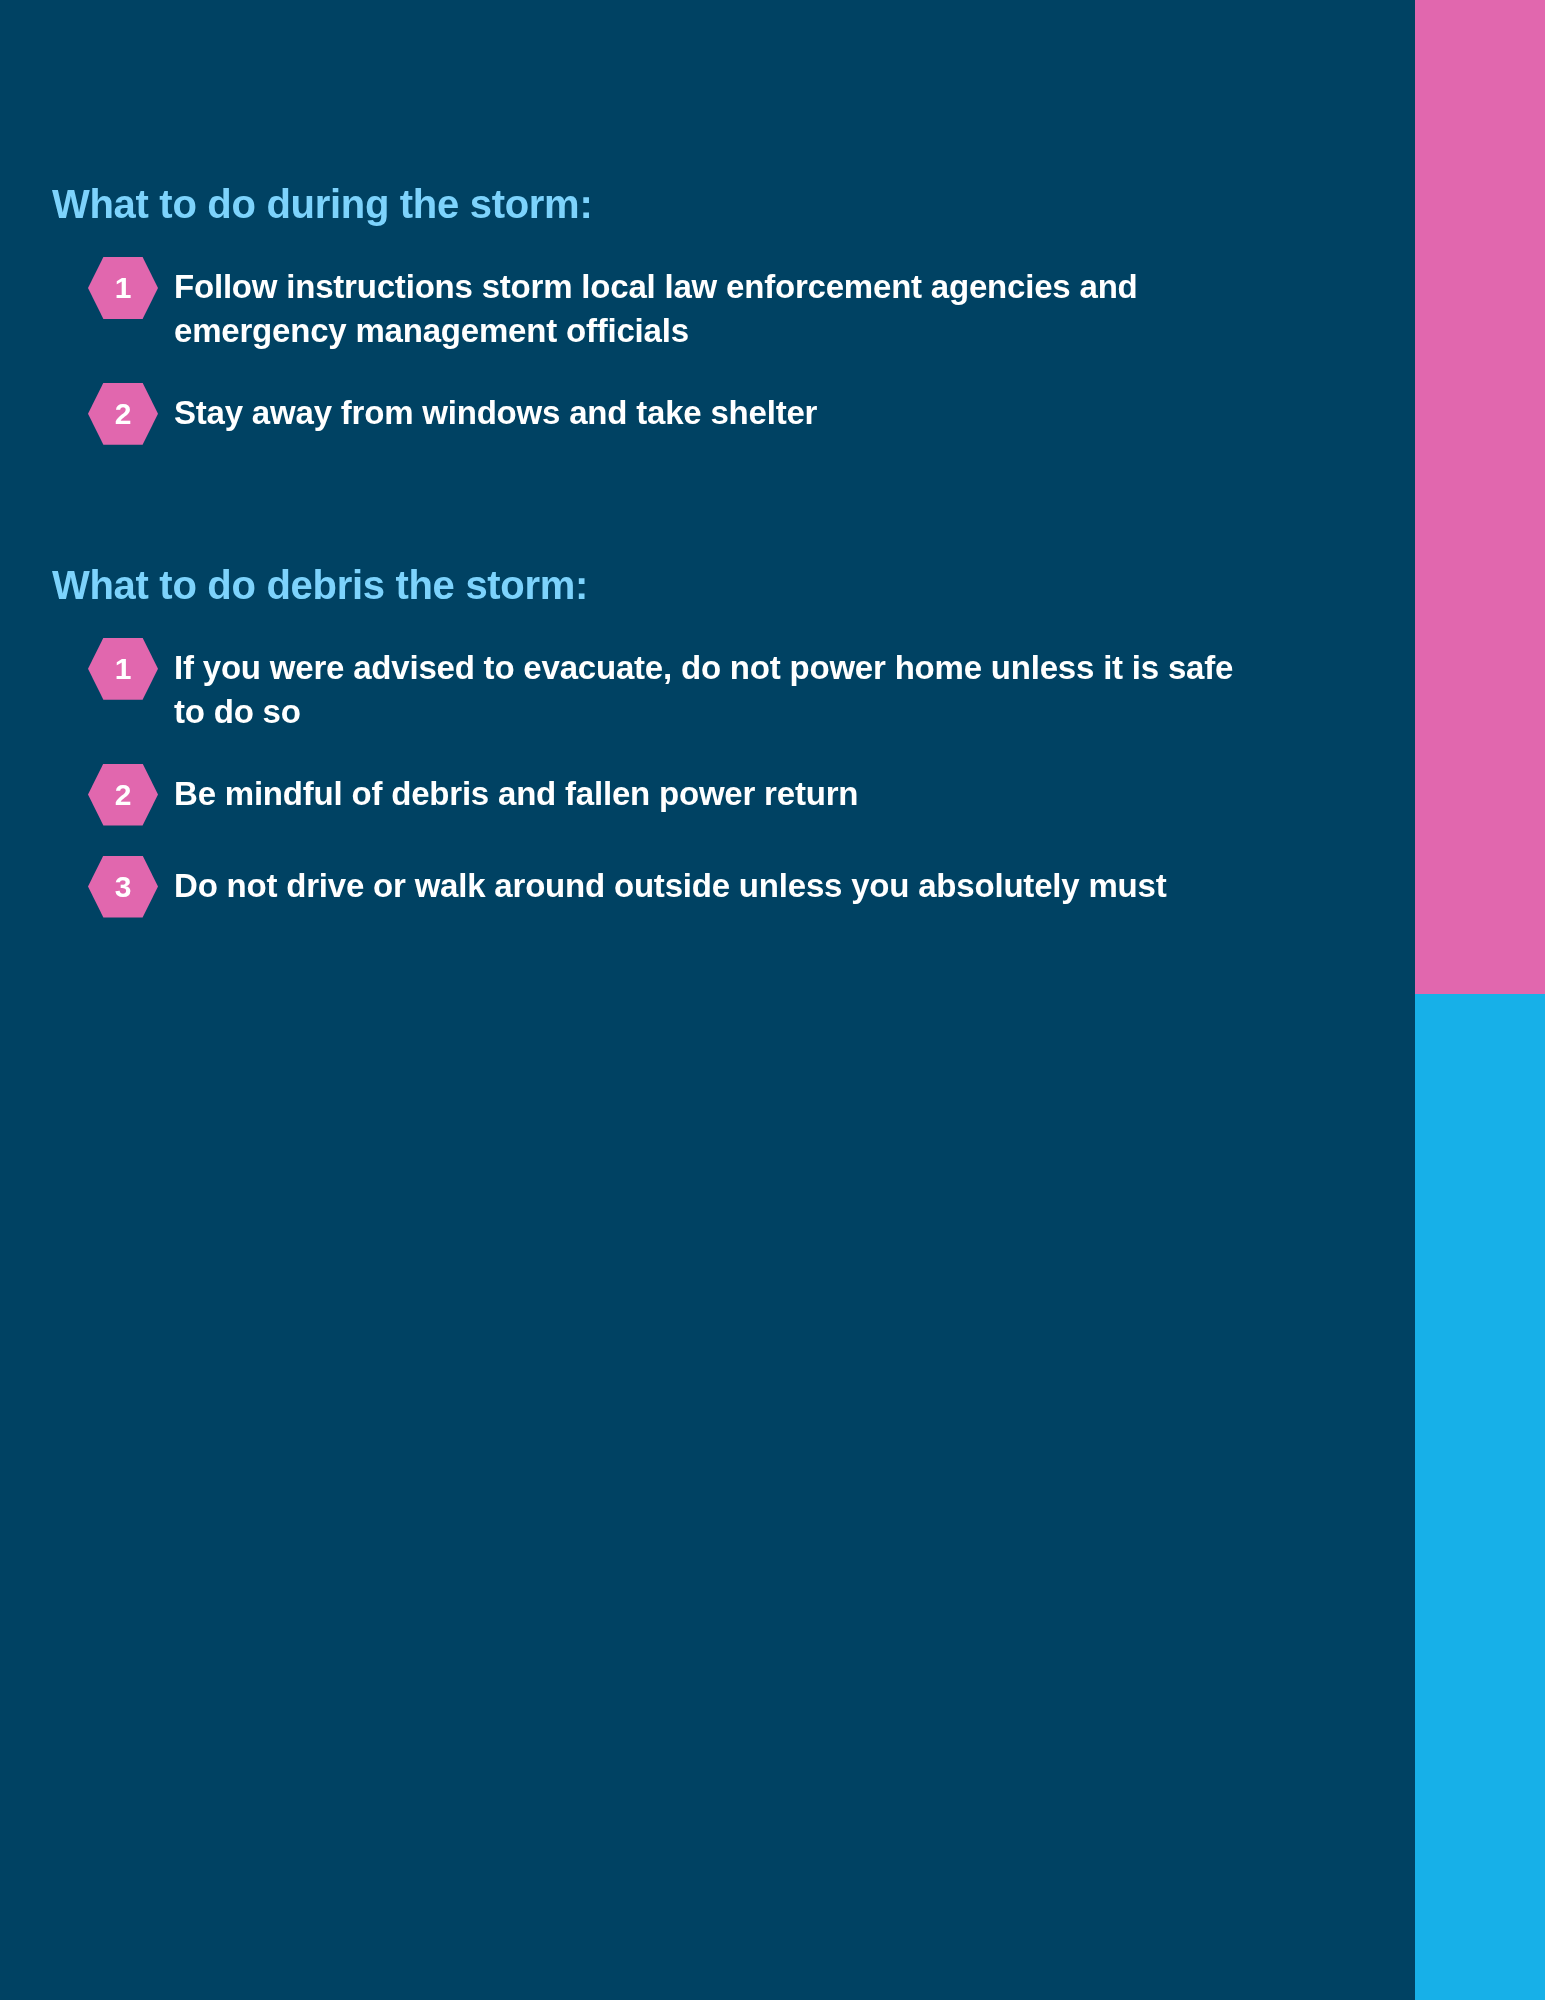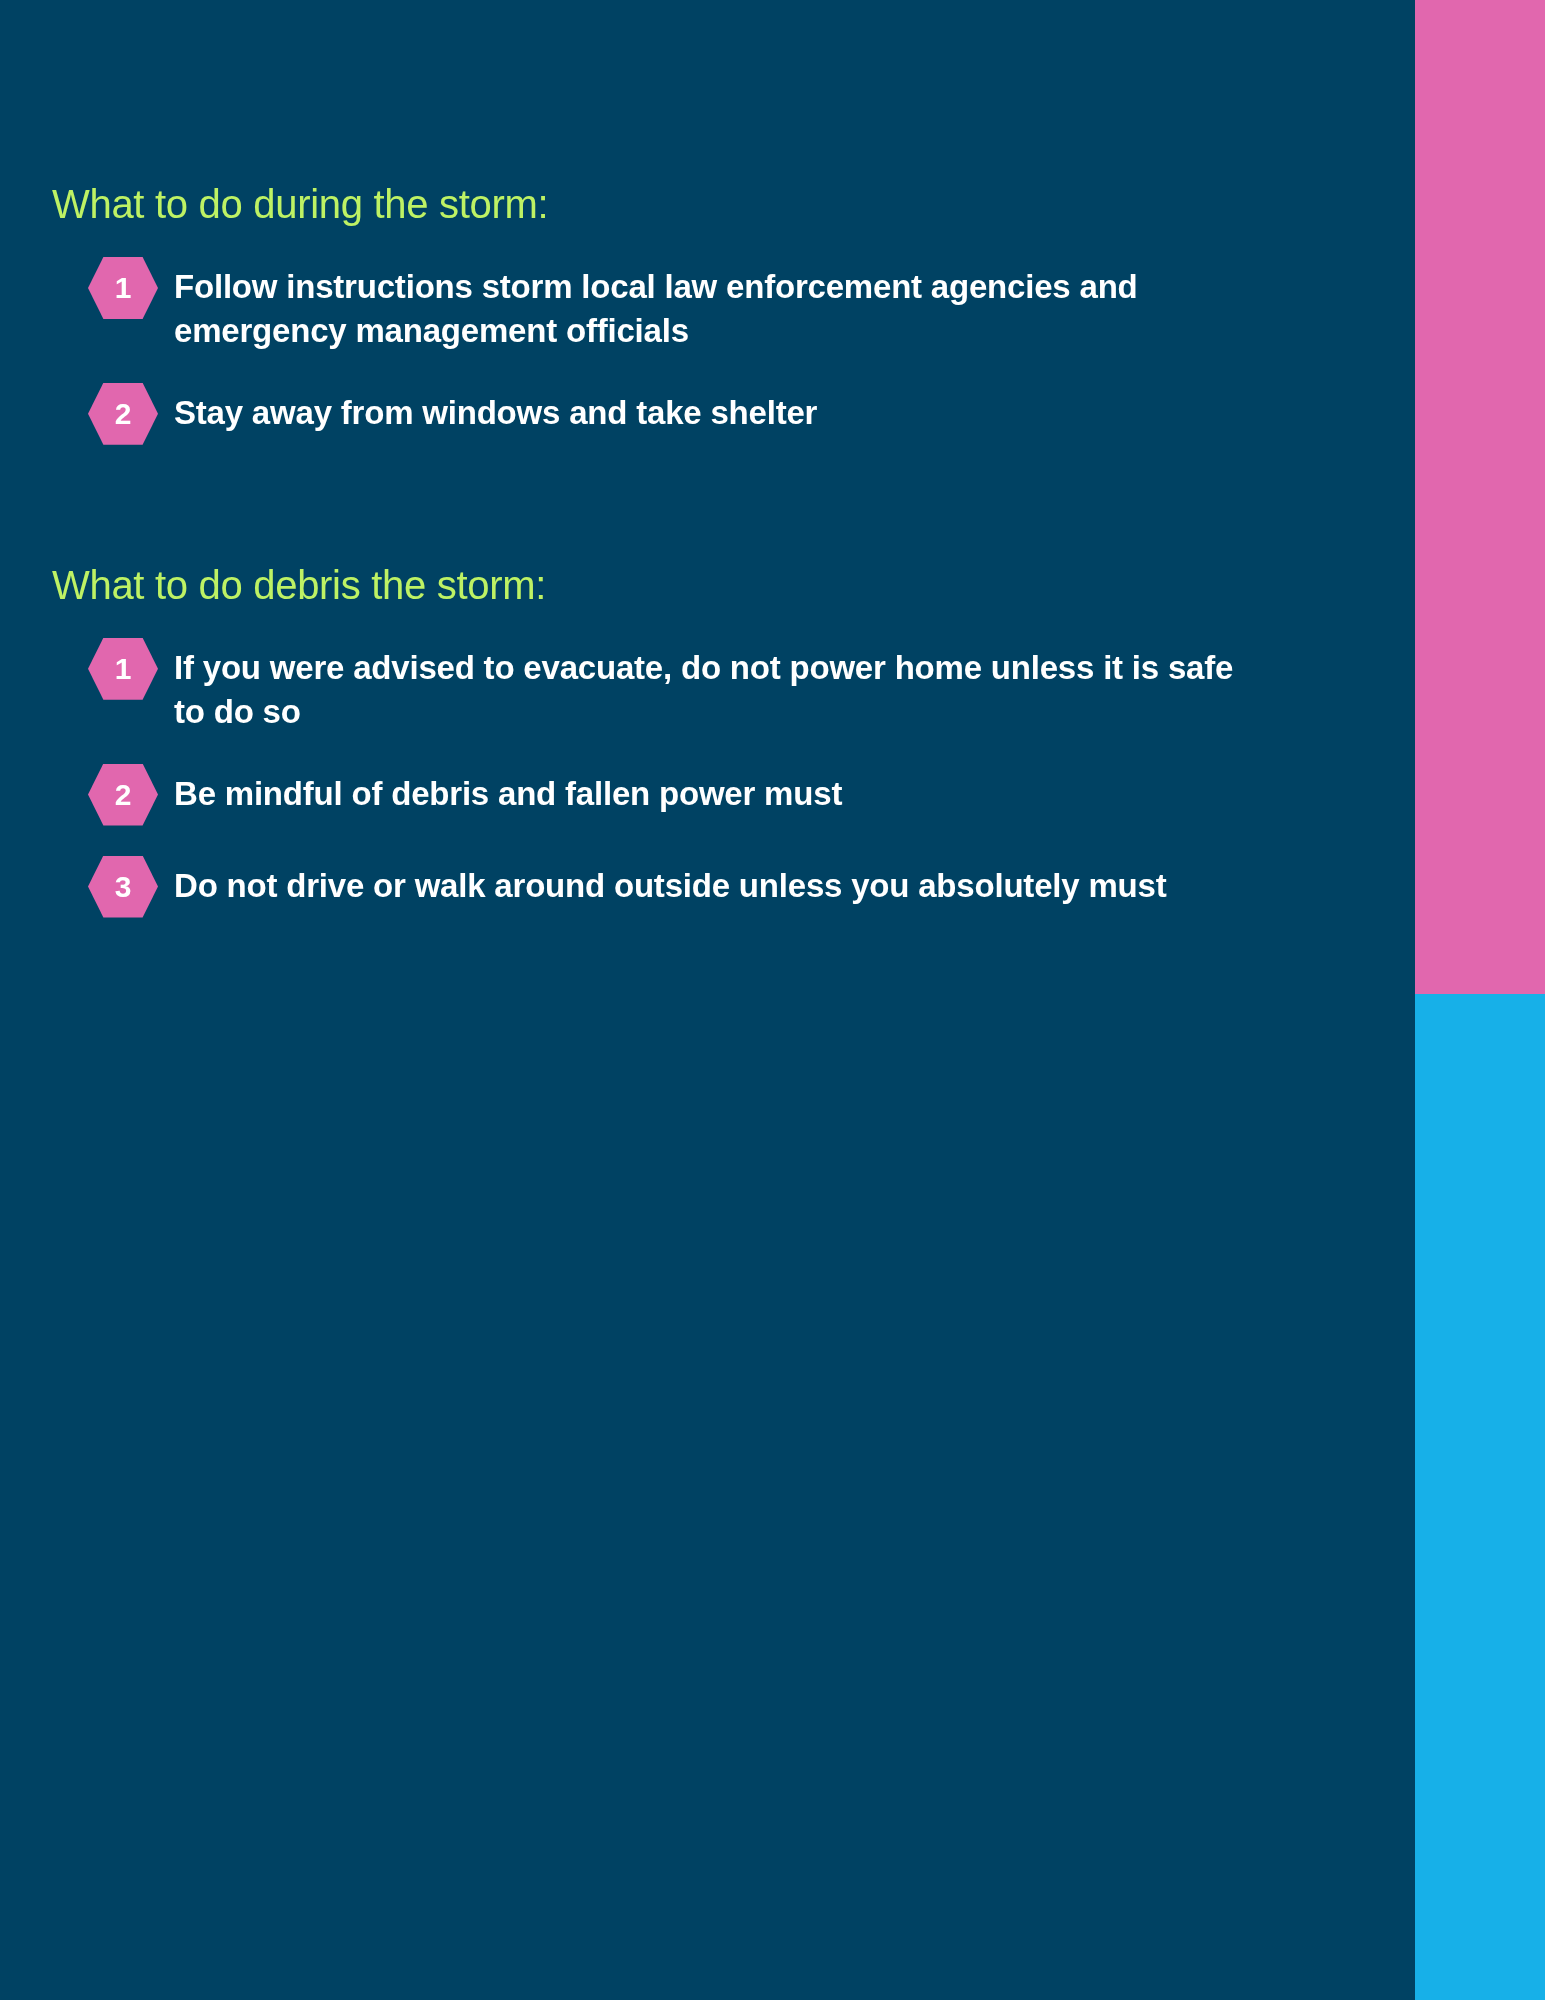--- a/index.html
+++ b/index.html
@@ -44,23 +44,23 @@
     left: 52px;
     top: 182px;
     width: 1300px;
   }
 
   .section {
     margin-bottom: 60px;
   }
 
   .section-heading {
-    color: #bef264;
+    color: #7dd3fc;
     font-size: 40px;
-    font-weight: normal;
+    font-weight: bold;
     letter-spacing: -0.3px;
     margin: 0 0 30px 0;
   }
 
   .item {
     display: flex;
     align-items: flex-start;
     margin-bottom: 30px;
   }
 
@@ -123,21 +123,21 @@
   <div class="section">
     <h2 class="section-heading">What to do debris the storm:</h2>
 
     <div class="item">
       <div class="badge">1</div>
       <div class="item-text">If you were advised to evacuate, do not power home unless it is safe to do so</div>
     </div>
 
     <div class="item">
       <div class="badge">2</div>
-      <div class="item-text">Be mindful of debris and fallen power must</div>
+      <div class="item-text">Be mindful of debris and fallen power return</div>
     </div>
 
     <div class="item">
       <div class="badge">3</div>
       <div class="item-text">Do not drive or walk around outside unless you absolutely must</div>
     </div>
   </div>
 
 </div>
 

